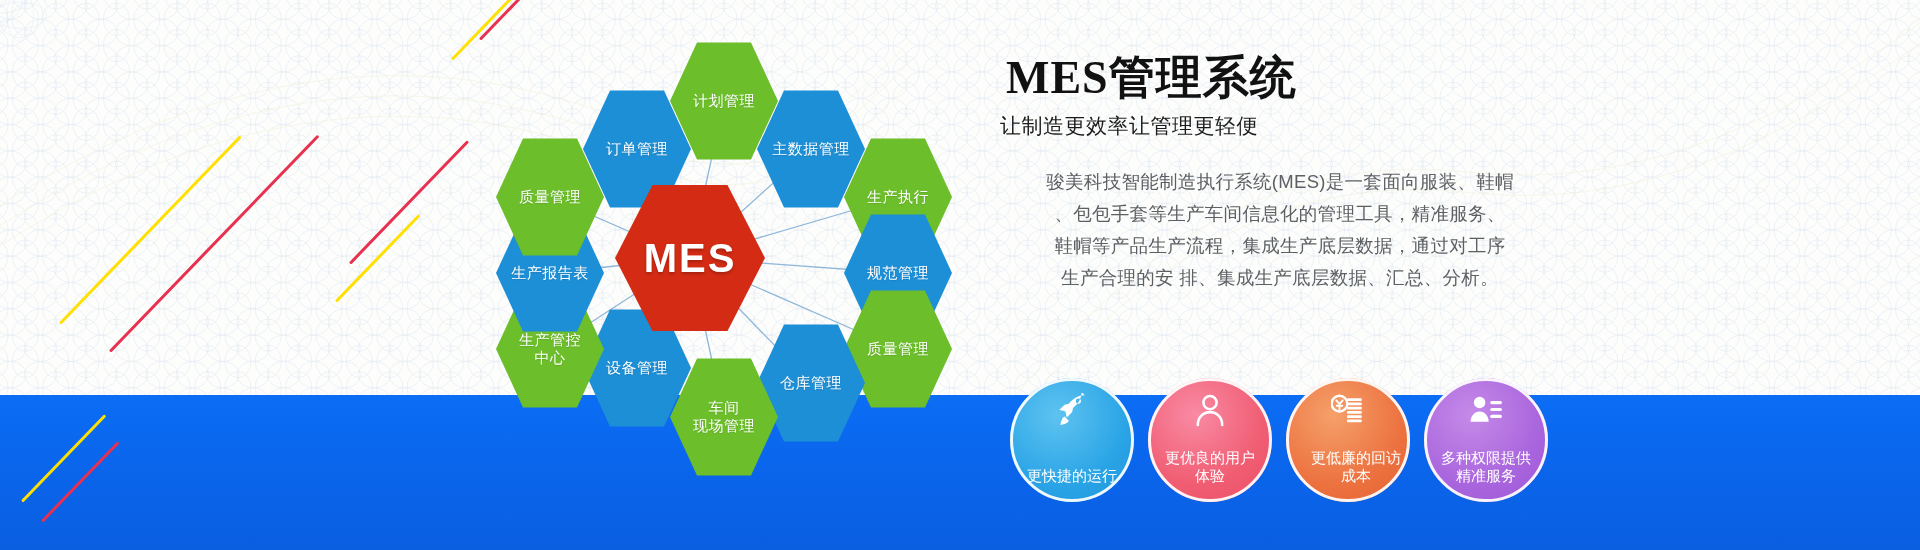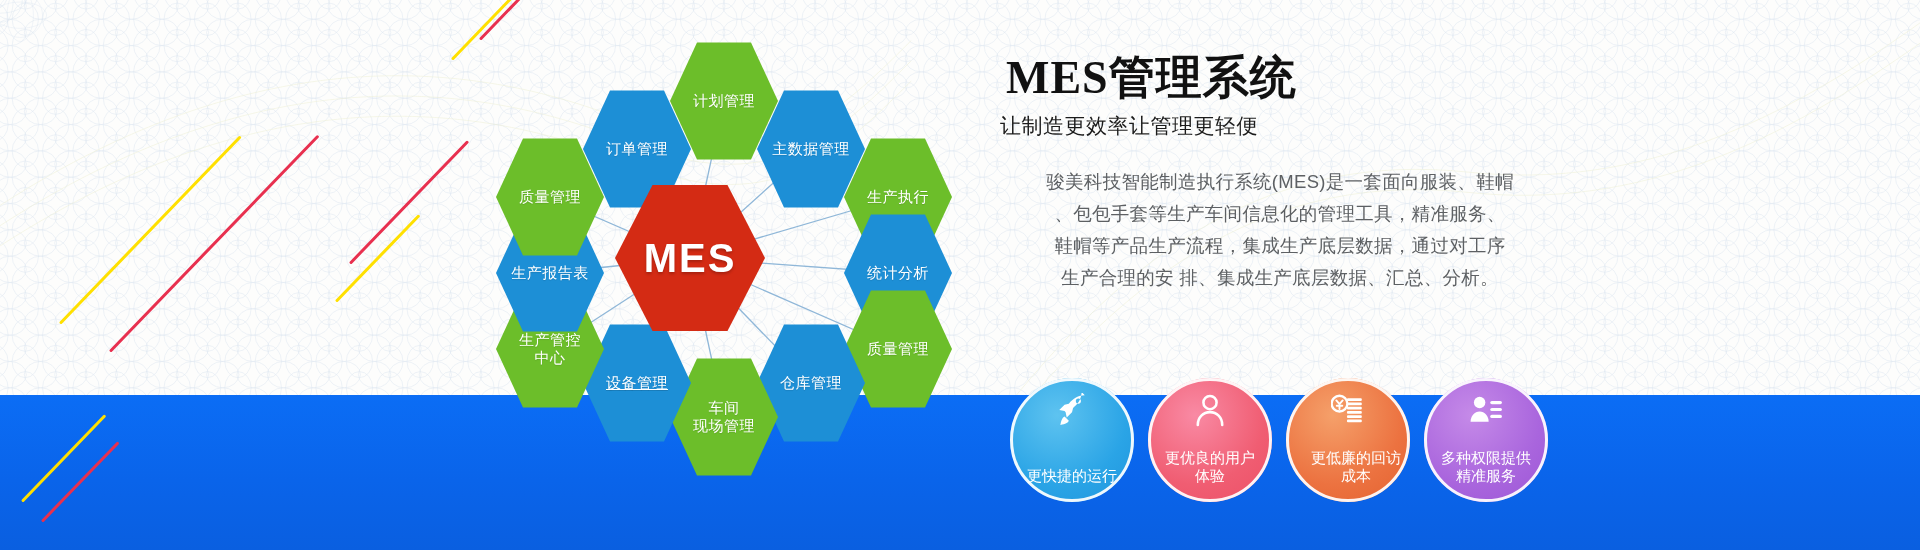--- a/index.html
+++ b/index.html
@@ -3149,32 +3149,32 @@
   <div class="hex green" style="left: 270px; top: 30px; width: 108px; height: 122px;">
         <span>计划管理</span>
       </div>
       <div class="hex blue" style="left: 357px; top: 78px; width: 108px; height: 122px;">
         <span>主数据管理</span>
       </div>
       <div class="hex green" style="left: 444px; top: 126px; width: 108px; height: 122px;">
         <span>生产执行</span>
       </div>
       <div class="hex blue" style="left: 444px; top: 202px; width: 108px; height: 122px;">
-        <span>统计分析</span>
+        <span>规范管理</span>
       </div>
       <div class="hex green" style="left: 444px; top: 278px; width: 108px; height: 122px;">
         <span>质量管理</span>
       </div>
       <div class="hex blue" style="left: 357px; top: 312px; width: 108px; height: 122px;">
         <span>仓库管理</span>
       </div>
       <div class="hex green" style="left: 270px; top: 346px; width: 108px; height: 122px;">
         <span>车间<br>现场管理</span>
       </div>
-      <div class="hex blue" style="left: 183px; top: 312px; width: 108px; height: 122px; text-decoration: underline;">
+      <div class="hex blue" style="left: 183px; top: 297px; width: 108px; height: 122px;">
         <span>设备管理</span>
       </div>
       <div class="hex green" style="left: 96px; top: 278px; width: 108px; height: 122px;">
         <span>生产管控<br>中心</span>
       </div>
       <div class="hex blue" style="left: 96px; top: 202px; width: 108px; height: 122px;">
         <span>生产报告表</span>
       </div>
       <div class="hex green" style="left: 96px; top: 126px; width: 108px; height: 122px;">
         <span>质量管理</span>

